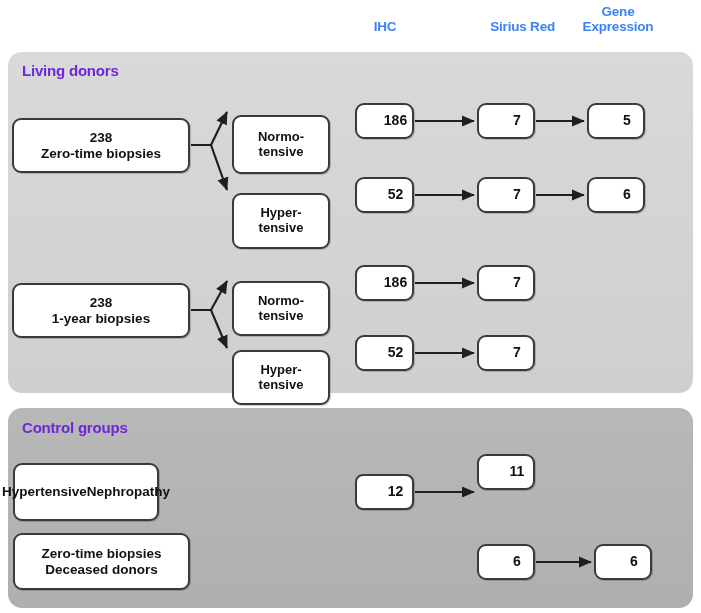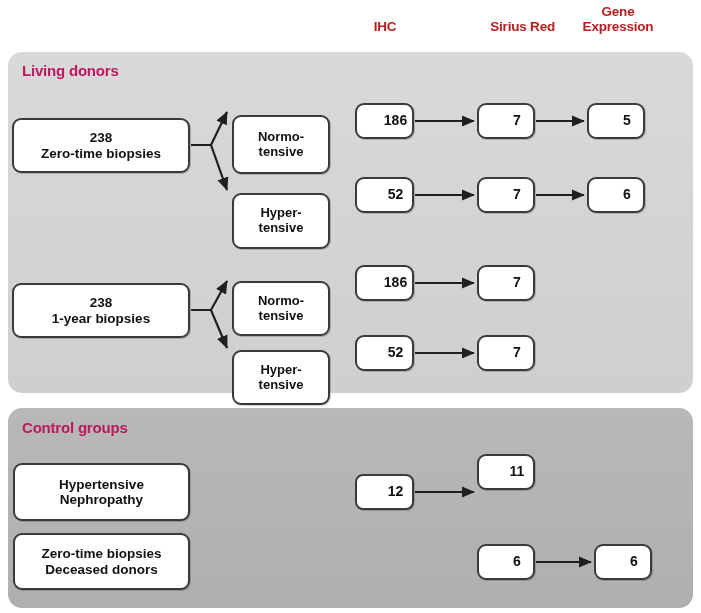--- a/index.html
+++ b/index.html
@@ -10,21 +10,21 @@
     -webkit-font-smoothing:antialiased;
   }
   #canvas{position:relative;width:701px;height:613px;overflow:hidden;}
 
   
   .col-header{
     position:absolute;
     text-align:center;
     font-weight:bold;
     font-size:13.5px;
-    color:#b91c1c;
+    color:#3b82f6;
     line-height:15px;
     letter-spacing:-0.2px;
   }
 
   
   .panel{
     position:absolute;
     border-radius:14px;
   }
   .panel-living{
@@ -32,21 +32,21 @@
     background:linear-gradient(180deg,#d9d9d9 0%,#d3d3d3 60%,#cfcfcf 100%);
   }
   .panel-control{
     background:#b4b4b4;
     background:linear-gradient(180deg,#b8b8b8 0%,#b3b3b3 60%,#afafaf 100%);
   }
   .panel-title{
     position:absolute;
     font-weight:bold;
     font-size:15px;
-    color:#be185d;
+    color:#6d28d9;
     letter-spacing:-0.2px;
     white-space:nowrap;
   }
 
   
   .node{
     position:absolute;
     background:#ffffff;
     border:2px solid #3a3a3a;
     border-radius:9px;
@@ -128,21 +128,21 @@
 
   <div class="node node-num" style="left:355px;top:265px;width:59px;height:36px;">186</div>
   <div class="node node-num" style="left:477px;top:265px;width:58px;height:36px;">7</div>
 
   <div class="node node-num" style="left:355px;top:335px;width:59px;height:36px;">52</div>
   <div class="node node-num" style="left:477px;top:335px;width:58px;height:36px;">7</div>
 
   <div class="panel panel-control" style="left:8px;top:408px;width:685px;height:200px;"></div>
   <div class="panel-title" style="left:22px;top:419px;">Control groups</div>
 
-  <div class="node node-big" style="left:13px;top:463px;width:177px;height:58px;flex-direction:column;">
+  <div class="node node-big" style="left:13px;top:463px;width:146px;height:58px;">
     <span class="line">Hypertensive</span>
     <span class="line">Nephropathy</span>
   </div>
   <div class="node node-big" style="left:13px;top:533px;width:177px;height:57px;flex-direction:column;">
     <span class="line">Zero-time biopsies</span>
     <span class="line">Deceased donors</span>
   </div>
 
   <div class="node node-num" style="left:355px;top:474px;width:59px;height:36px;border-radius:8px;">12</div>
   <div class="node node-num" style="left:477px;top:454px;width:58px;height:36px;">11</div>

